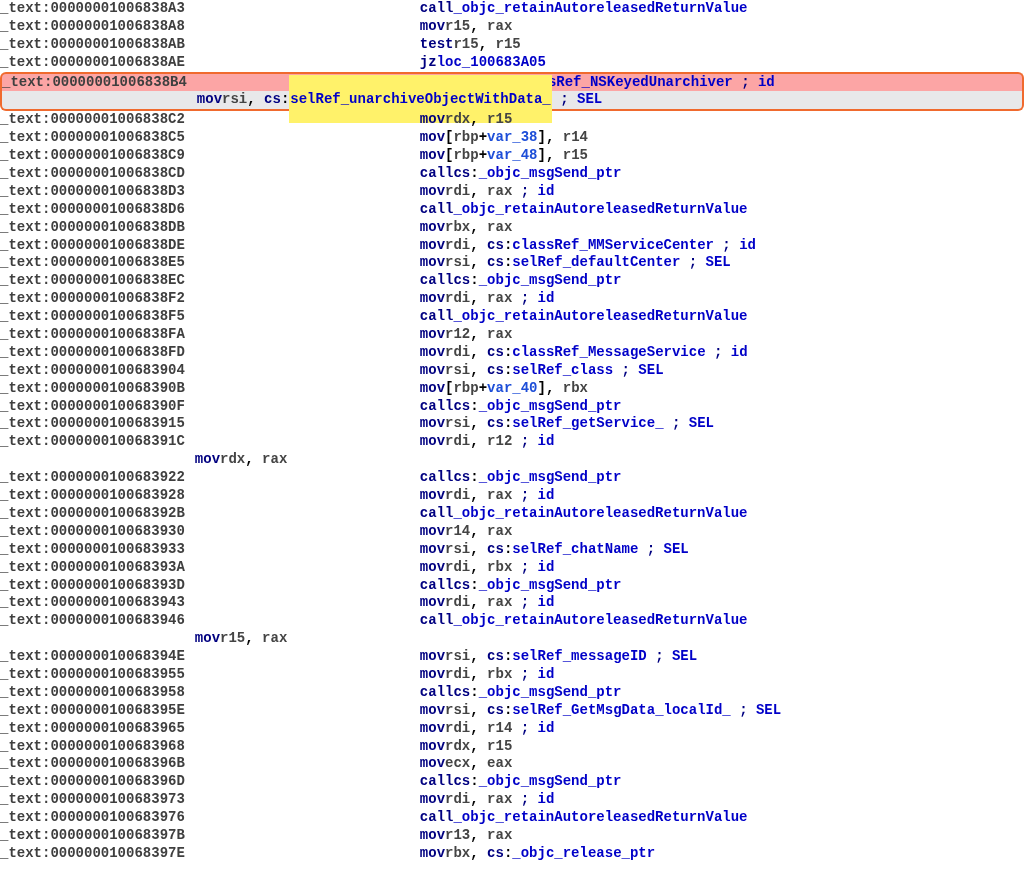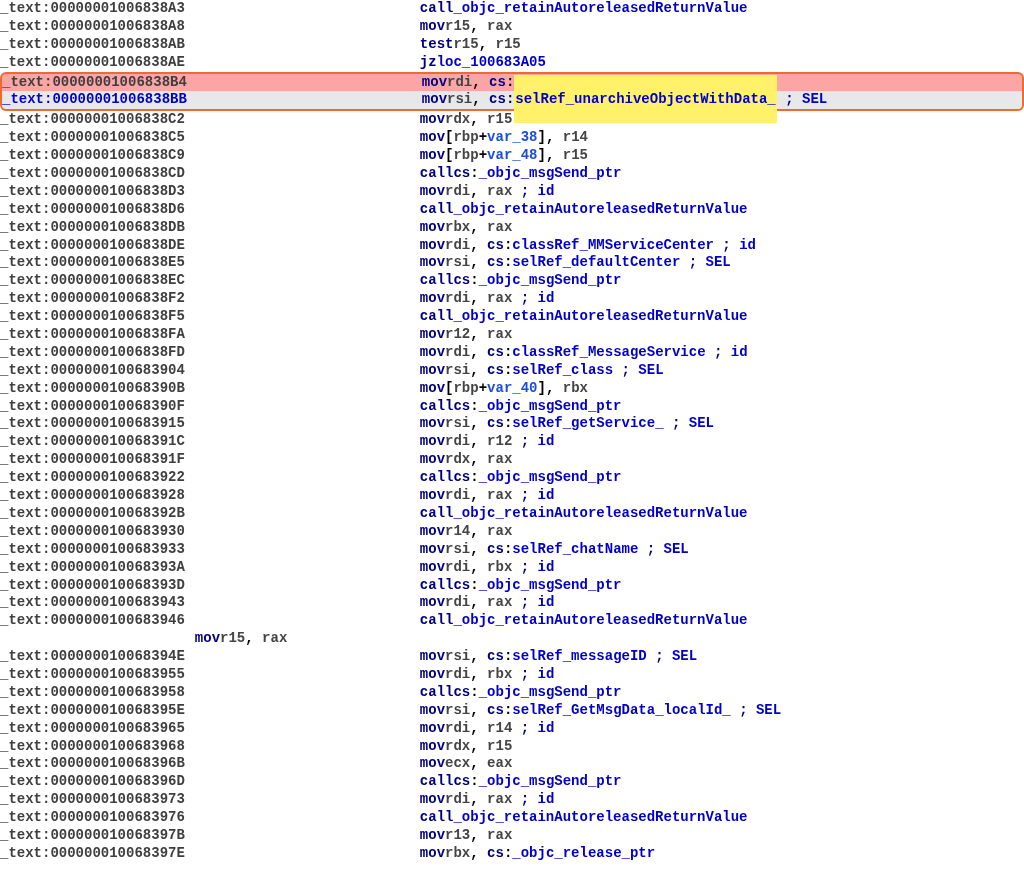--- a/index.html
+++ b/index.html
@@ -90,21 +90,20 @@
       <span class="operands"><span class="id-blue">loc_100683A05</span></span>
       <span class="fill"></span>
     </div>
     <div class="row sel">
       <span class="addr">_text:00000001006838B4</span>
       <span class="instr-col">&nbsp;&nbsp;&nbsp;&nbsp;&nbsp;&nbsp;&nbsp;&nbsp;&nbsp;&nbsp;&nbsp;&nbsp;&nbsp;&nbsp;&nbsp;&nbsp;&nbsp;&nbsp;&nbsp;&nbsp;&nbsp;&nbsp;<span class="mnemonic">mov</span></span>
       <span class="operands"><span class="reg">rdi</span><span class="comma">, </span><span class="kw">cs</span><span>:</span><span class="id-blue">classRef_NSKeyedUnarchiver</span><span> </span><span class="kw">;</span><span> </span><span class="id-blue">id</span></span>
       <span class="fill"></span>
     </div>
     <div class="row sel-bottom">
-      <span class="addr addr-cur">_text:00000001006838BB</span>
       <span class="instr-col">&nbsp;&nbsp;&nbsp;&nbsp;&nbsp;&nbsp;&nbsp;&nbsp;&nbsp;&nbsp;&nbsp;&nbsp;&nbsp;&nbsp;&nbsp;&nbsp;&nbsp;&nbsp;&nbsp;&nbsp;&nbsp;&nbsp;<span class="mnemonic">mov</span></span>
       <span class="operands"><span class="reg">rsi</span><span class="comma">, </span><span class="kw">cs</span><span>:</span><span class="id-blue hilite">selRef_unarchiveObjectWithData_</span><span> </span><span> </span><span class="kw">;</span><span> </span><span class="id-blue">SEL</span></span>
       <span class="fill"></span>
     </div>
     <div class="row">
       <span class="addr">_text:00000001006838C2</span>
       <span class="instr-col">&nbsp;&nbsp;&nbsp;&nbsp;&nbsp;&nbsp;&nbsp;&nbsp;&nbsp;&nbsp;&nbsp;&nbsp;&nbsp;&nbsp;&nbsp;&nbsp;&nbsp;&nbsp;&nbsp;&nbsp;&nbsp;&nbsp;<span class="mnemonic">mov</span></span>
       <span class="operands"><span class="reg">rdx</span><span class="comma">, </span><span class="reg">r15</span></span>
       <span class="fill"></span>
     </div>
@@ -210,21 +209,20 @@
       <span class="operands"><span class="reg">rsi</span><span class="comma">, </span><span class="kw">cs</span><span>:</span><span class="id-blue">selRef_getService_</span><span> </span><span class="kw">;</span><span> </span><span class="id-blue">SEL</span></span>
       <span class="fill"></span>
     </div>
     <div class="row">
       <span class="addr">_text:000000010068391C</span>
       <span class="instr-col">&nbsp;&nbsp;&nbsp;&nbsp;&nbsp;&nbsp;&nbsp;&nbsp;&nbsp;&nbsp;&nbsp;&nbsp;&nbsp;&nbsp;&nbsp;&nbsp;&nbsp;&nbsp;&nbsp;&nbsp;&nbsp;&nbsp;<span class="mnemonic">mov</span></span>
       <span class="operands"><span class="reg">rdi</span><span class="comma">, </span><span class="reg">r12</span><span>        </span><span class="kw">;</span><span> </span><span class="id-blue">id</span></span>
       <span class="fill"></span>
     </div>
     <div class="row">
-      <span class="addr">_text:000000010068391F</span>
       <span class="instr-col">&nbsp;&nbsp;&nbsp;&nbsp;&nbsp;&nbsp;&nbsp;&nbsp;&nbsp;&nbsp;&nbsp;&nbsp;&nbsp;&nbsp;&nbsp;&nbsp;&nbsp;&nbsp;&nbsp;&nbsp;&nbsp;&nbsp;<span class="mnemonic">mov</span></span>
       <span class="operands"><span class="reg">rdx</span><span class="comma">, </span><span class="reg">rax</span></span>
       <span class="fill"></span>
     </div>
     <div class="row">
       <span class="addr">_text:0000000100683922</span>
       <span class="instr-col">&nbsp;&nbsp;&nbsp;&nbsp;&nbsp;&nbsp;&nbsp;&nbsp;&nbsp;&nbsp;&nbsp;&nbsp;&nbsp;&nbsp;&nbsp;&nbsp;&nbsp;&nbsp;&nbsp;&nbsp;&nbsp;&nbsp;<span class="mnemonic">call</span></span>
       <span class="operands"><span class="kw">cs</span><span>:</span><span class="id-blue">_objc_msgSend_ptr</span></span>
       <span class="fill"></span>
     </div>

